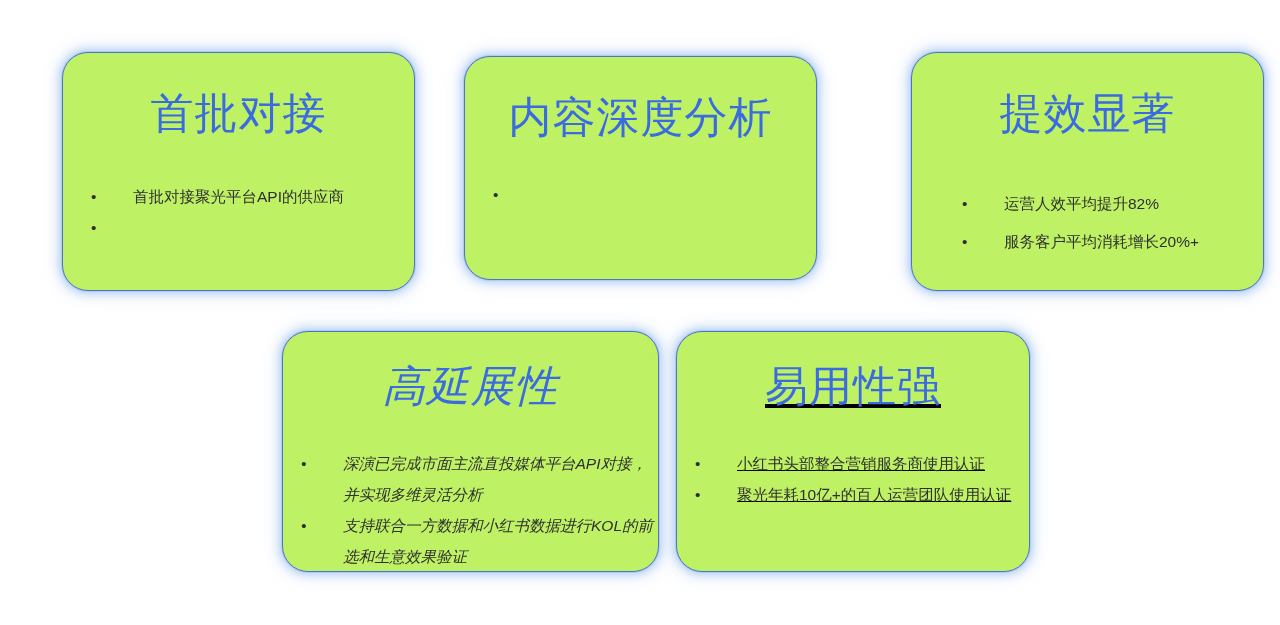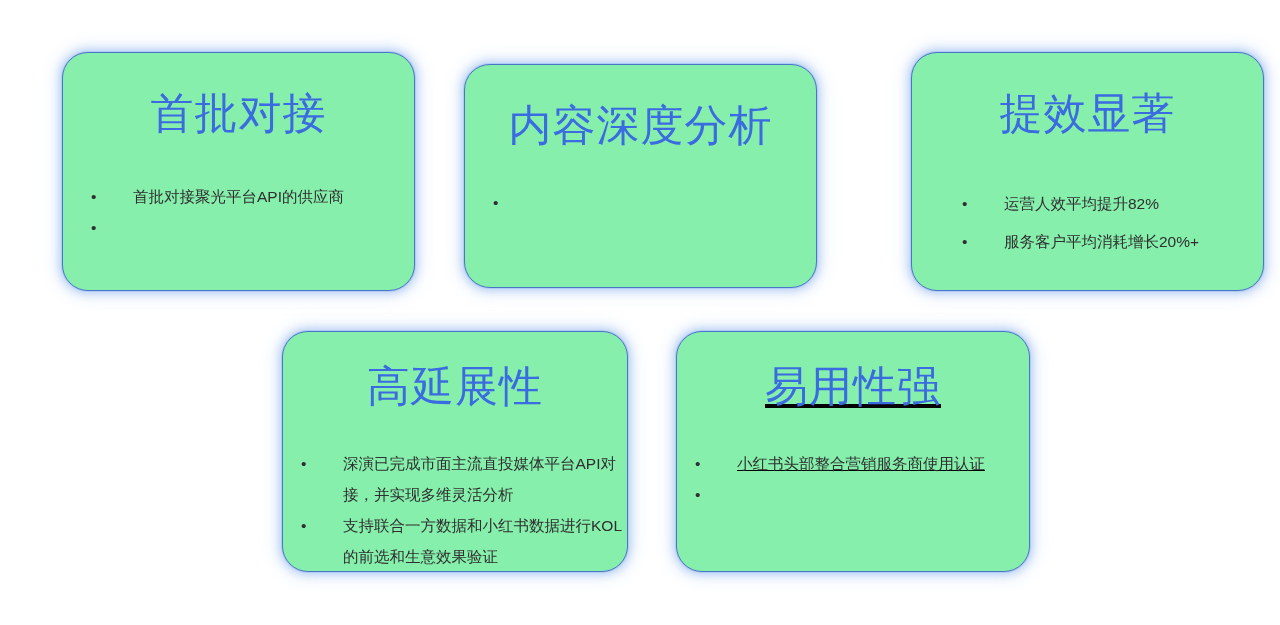--- a/index.html
+++ b/index.html
@@ -18,35 +18,35 @@
   .slide {
     position: relative;
     width: 1280px;
     height: 625px;
     box-sizing: border-box;
   }
 
   .card {
     position: absolute;
     box-sizing: border-box;
-    background: #86efac;
+    background: #bef264;
     border: 1.6px solid #4a76c9;
     border-radius: 26px;
     box-shadow:
       0 0 0 1px rgba(130, 170, 230, 0.30),
       0 0 7px 3px rgba(150, 185, 240, 0.55),
       0 0 16px 6px rgba(185, 210, 245, 0.40);
   }
 
   
   .card-1 { left: 62px;  top: 52px;  width: 353px; height: 239px; }
-  .card-2 { left: 464px; top: 64px;  width: 353px; height: 224px; }
+  .card-2 { left: 464px; top: 56px;  width: 353px; height: 224px; }
   .card-3 { left: 866px; top: 52px;  width: 353px; height: 239px; margin-left: 45px; }
   
-  .card-4 { left: 282px; top: 331px; width: 346px; height: 241px; }
+  .card-4 { left: 282px; top: 331px; width: 377px; height: 241px; font-style: italic; }
   .card-5 { left: 676px; top: 331px; width: 354px; height: 241px; text-decoration: underline; }
 
   .card-title {
     text-align: center;
     color: #3a6be0;
     font-size: 43px;
     line-height: 1.12;
     font-weight: 400;
     letter-spacing: 1px;
     white-space: nowrap;
@@ -158,17 +158,18 @@
 
   <div class="card card-5">
     <div class="card-title">易用性强</div>
     <ul class="bullet-list bullets-5">
       <li class="bullet-item">
         <span class="bullet-dot">•</span>
         <span class="bullet-text">小红书头部整合营销服务商使用认证</span>
       </li>
       <li class="bullet-item">
         <span class="bullet-dot">•</span>
+        <span class="bullet-text">聚光年耗10亿+的百人运营团队使用认证</span>
       </li>
     </ul>
   </div>
 
 </div>
 
 </body></html>

